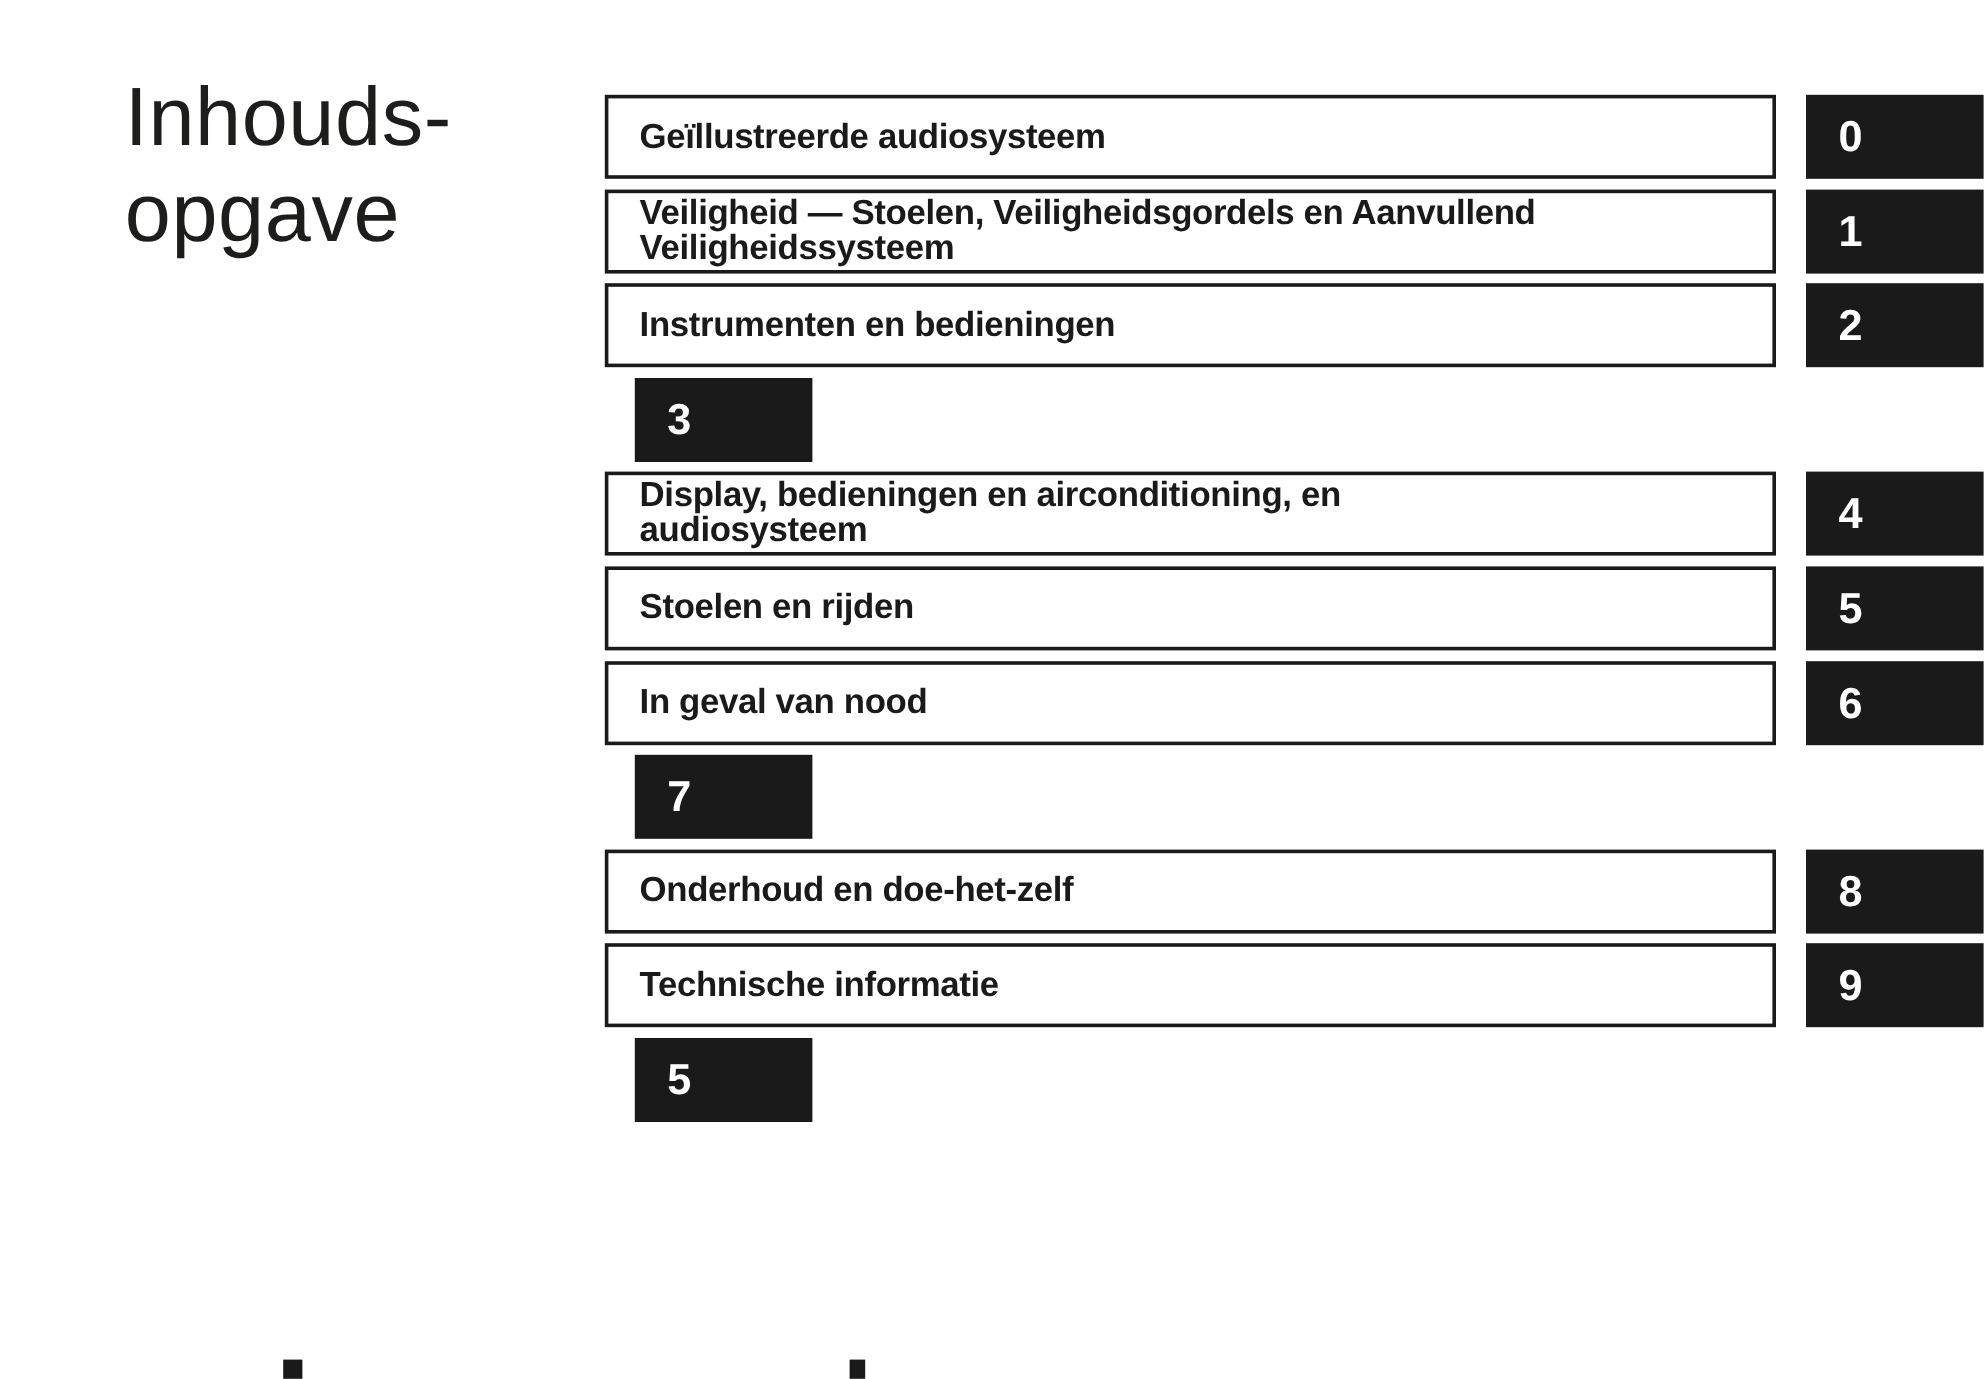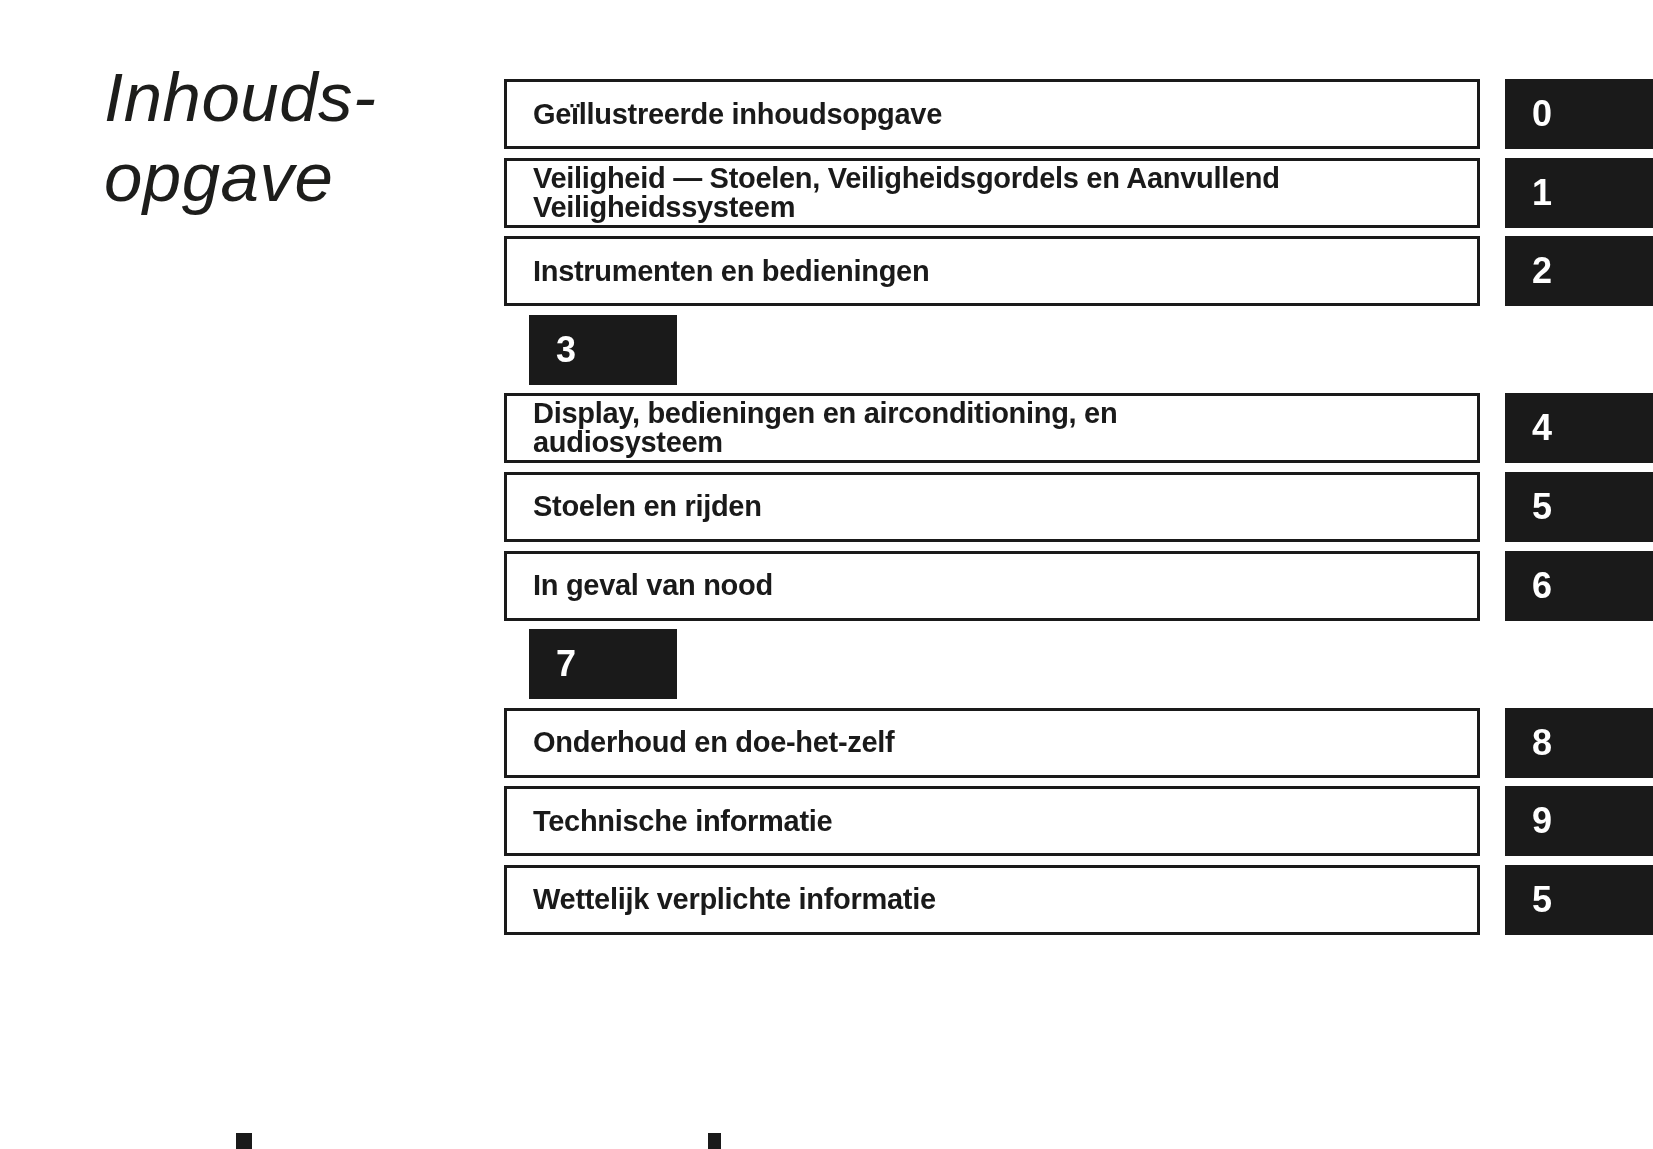--- a/index.html
+++ b/index.html
@@ -18,21 +18,21 @@
   .page-title {
     position: absolute;
     left: 104px;
     top: 58px;
     font-size: 69px;
     line-height: 80px;
     font-weight: 500;
     letter-spacing: 0.5px;
     color: #1d1d1b;
   }
-  .page-title span { display: block; font-style: italic; }
+  .page-title span { display: block; }
   .toc {
     position: absolute;
     left: 504px;
     top: 79px;
     width: 1149px;
   }
   .toc-row {
     display: flex;
     height: 70px;
     margin-bottom: 8.6px;
@@ -86,21 +86,21 @@
 
 <div class="page-title">
   <span>Inhouds-</span>
   <span>opgave</span>
 </div>
 
 <div class="toc">
 
   <div class="toc-row">
     <div class="chapter-box">
-      <span class="chapter-label">Geïllustreerde inhoudsopgave</span>
+      <span class="chapter-label">Geïllustreerde audiosysteem</span>
     </div>
     <div class="tab-gap"></div>
     <div class="chapter-tab">
       <span class="chapter-number">0</span>
     </div>
   </div>
 
   <div class="toc-row">
     <div class="chapter-box">
       <span class="chapter-label">Veiligheid — Stoelen, Veiligheidsgordels en Aanvullend
@@ -181,23 +181,20 @@
     <div class="chapter-box">
       <span class="chapter-label">Technische informatie</span>
     </div>
     <div class="tab-gap"></div>
     <div class="chapter-tab">
       <span class="chapter-number">9</span>
     </div>
   </div>
 
   <div class="toc-row">
-    <div class="chapter-box">
-      <span class="chapter-label">Wettelijk verplichte informatie</span>
-    </div>
     <div class="tab-gap"></div>
     <div class="chapter-tab">
       <span class="chapter-number">5</span>
     </div>
   </div>
 
 
 </div>
 
 <div class="bleed-mark left"></div>

